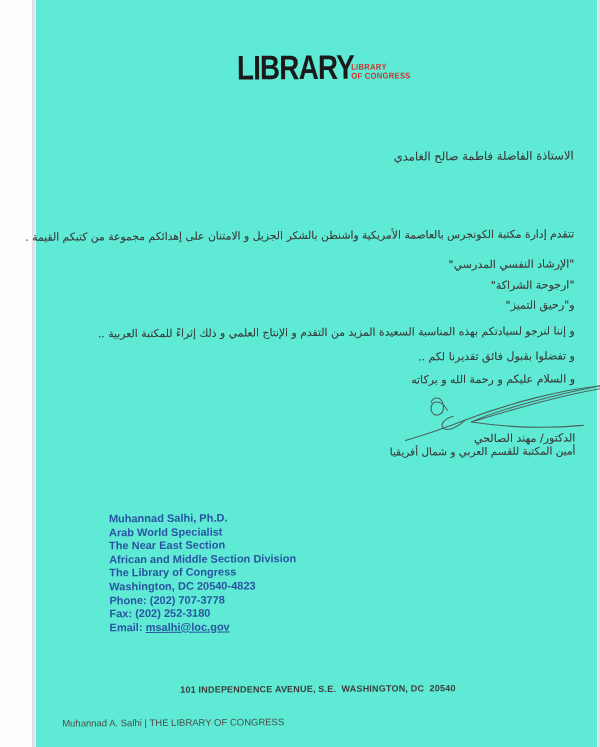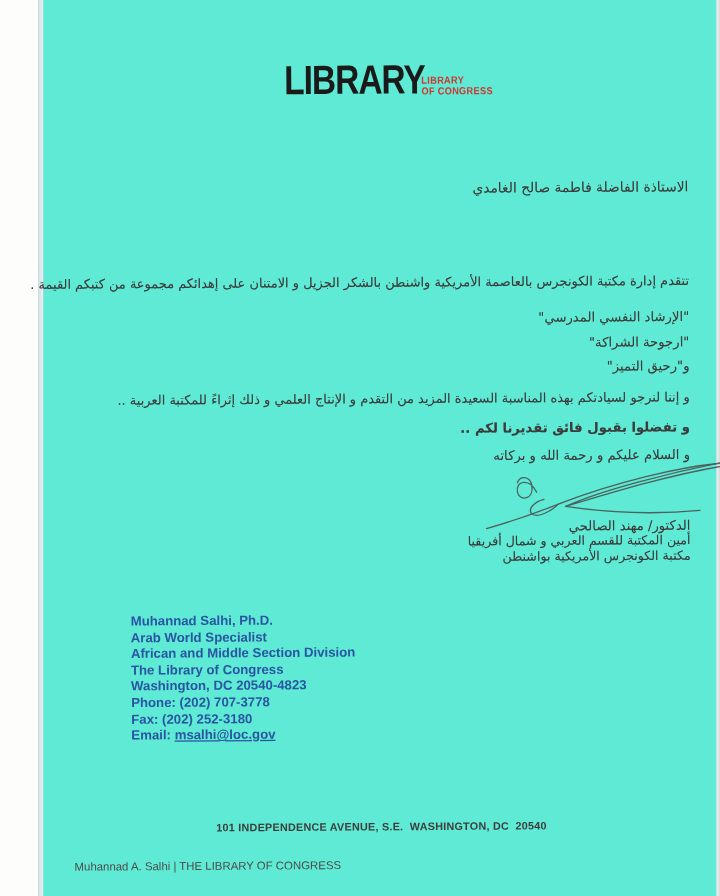--- a/index.html
+++ b/index.html
@@ -47,21 +47,21 @@
     font-size:11px;white-space:nowrap;color:#3c3c3c;
     text-shadow:0 0 0.5px rgba(60,60,60,0.35);
   }
   .recipient{top:150px;font-size:11.5px;}
   .greeting{top:190px;}
   .body-par{top:229px;font-size:10.8px;}
   .title1{top:259px;}
   .title2{top:280px;}
   .title3{top:300px;}
   .wish{top:326px;font-size:10.8px;}
-  .regards{top:351px;font-weight:bold;}
+  .regards{top:351px;}
   .closing{top:374px;}
   .signer-name{top:433px;font-size:11px;}
   .signer-t1{top:446px;font-size:10.5px;}
   .signer-t2{top:459px;font-size:10.5px;}
   .signature{
     position:absolute;top:383px;left:355px;width:230px;height:62px;
   }
   
   .contact{
     position:absolute;left:76px;top:511px;
@@ -114,25 +114,25 @@
         <path d="M224,4 C180,6 120,22 78,38 C60,45 40,52 18,58"></path>
         <path d="M222,6 C170,14 118,30 84,40 C110,28 170,12 226,2"></path>
         <path d="M60,28 c-6,-12 -18,-10 -16,0 c2,8 14,6 12,-6 c-2,-8 -10,-8 -12,-2"></path>
         <path d="M66,34 c-8,2 -14,8 -10,12 c4,4 16,-2 22,-8"></path>
         <path d="M84,40 C110,44 150,48 196,44"></path>
       </g>
     </svg>
 
     <div class="ar signer-name">الدكتور/ مهند الصالحي</div>
     <div class="ar signer-t1">أمين المكتبة للقسم العربي و شمال أفريقيا</div>
-    <div class="ar signer-t2">مكتبة الكونجرس الأمريكية بواشنطن</div>
 
     <div class="contact">
       <div>Muhannad Salhi, Ph.D.</div>
       <div>Arab World Specialist</div>
+      <div>The Near East Section</div>
       <div>African and Middle Section Division</div>
       <div>The Library of Congress</div>
       <div>Washington, DC 20540-4823</div>
       <div>Phone: (202) 707-3778</div>
       <div>Fax: (202) 252-3180</div>
       <div><span>Email: </span><a href="#">msalhi@loc.gov</a></div>
     </div>
 
     <div class="footer-address">101 INDEPENDENCE AVENUE, S.E.  WASHINGTON, DC  20540</div>
 

